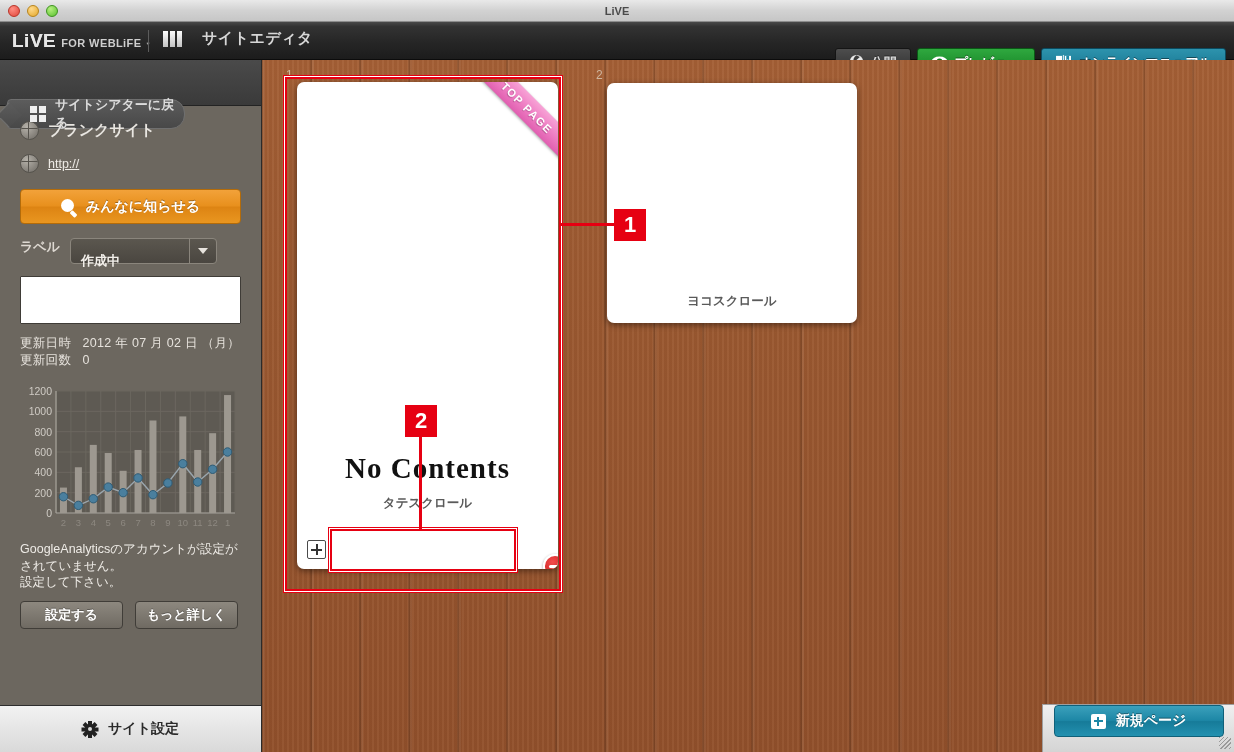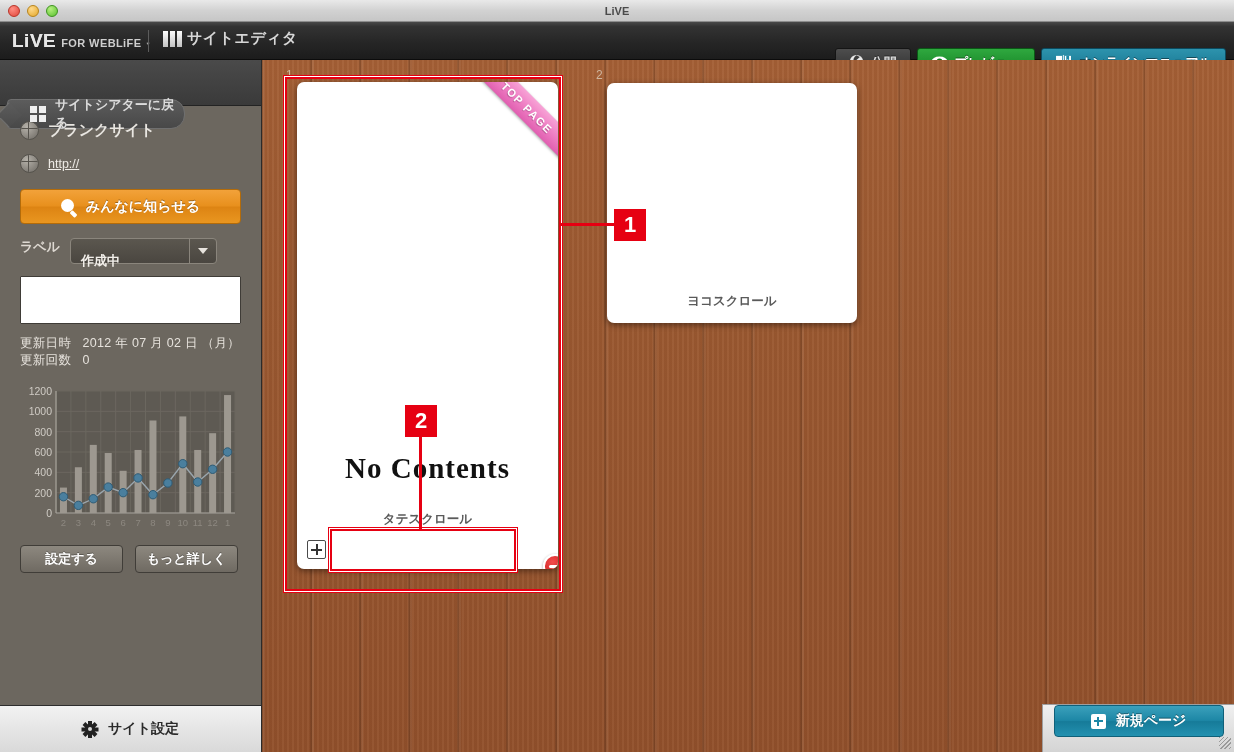--- a/index.html
+++ b/index.html
@@ -36,21 +36,21 @@
   }
   .brand{position:absolute;left:12px;top:8px;display:flex;align-items:baseline;gap:5px;}
   .brand .live{
     font-size:19px;font-weight:bold;letter-spacing:.5px;
     background:linear-gradient(to bottom,#ffffff,#b9b9b9);
     -webkit-background-clip:text;background-clip:text;color:#e6e6e6;
   }
   .brand .forweb{font-size:11px;font-weight:bold;color:#cfcfcf;letter-spacing:.4px;}
   .brand .star{font-size:8px;color:#cfcfcf;vertical-align:super;}
   .divider-v{position:absolute;left:148px;top:8px;width:1px;height:22px;background:#5c5c5c;}
-  .seditor{position:absolute;left:163px;top:7px;display:flex;align-items:center;gap:5px;}
+  .seditor{position:absolute;left:163px;top:7px;display:flex;align-items:center;gap:20px;}
   .bars-icon{display:flex;gap:2px;align-items:flex-end;}
   .bars-icon i{display:block;width:5px;height:16px;background:linear-gradient(to bottom,#fdfdfd,#c3c3c3);}
   .seditor-label{font-size:15px;font-weight:bold;color:#d7d7d7;letter-spacing:.5px;}
 
   .hdr-btns{position:absolute;right:8px;top:26px;display:flex;gap:6px;align-items:center;}
   .hbtn{
     height:29px;display:flex;align-items:center;gap:7px;padding:0 13px;
     border-radius:3px;font-size:13px;font-weight:bold;color:#fff;cursor:pointer;
     box-sizing:border-box;border:1px solid rgba(0,0,0,.6);
     text-shadow:0 -1px 0 rgba(0,0,0,.45);
@@ -192,21 +192,21 @@
 
   .nocontents{
     position:absolute;left:0;right:0;top:370px;text-align:center;
     font-family:"Liberation Serif","DejaVu Serif",serif;
     font-size:29px;font-weight:bold;color:#111;letter-spacing:1px;
   }
   .cardlabel{
     position:absolute;left:0;right:0;text-align:center;
     font-size:12.5px;font-weight:bold;color:#5a5a5a;
   }
-  #card1 .cardlabel{top:429px;}
+  #card1 .cardlabel{top:413px;}
   #card2 .cardlabel{top:210px;}
 
   .editbtn{
     position:absolute;left:44px;top:454px;width:173px;height:29px;border-radius:4px;
     background:linear-gradient(to bottom,#dd9a2c 0%,#d28a16 50%,#c87f0e 52%,#d8921c 100%);
     border:1px solid #a5690a;box-sizing:border-box;cursor:pointer;
     display:flex;align-items:center;justify-content:center;gap:9px;
     font-size:14px;font-weight:bold;color:#fff;text-shadow:0 -1px 0 rgba(0,0,0,.35);
   }
   .pen-ico{position:relative;width:14px;height:15px;}
@@ -453,20 +453,25 @@
             <circle cx="118.04166666666666" cy="94.92500000000001" r="4.2" fill="#4a7f9e" stroke="#2f5b74" stroke-width="1"></circle>
             <circle cx="132.95833333333334" cy="111.7" r="4.2" fill="#4a7f9e" stroke="#2f5b74" stroke-width="1"></circle>
             <circle cx="147.875" cy="100.00833333333334" r="4.2" fill="#4a7f9e" stroke="#2f5b74" stroke-width="1"></circle>
             <circle cx="162.79166666666666" cy="80.69166666666666" r="4.2" fill="#4a7f9e" stroke="#2f5b74" stroke-width="1"></circle>
             <circle cx="177.70833333333334" cy="98.99166666666667" r="4.2" fill="#4a7f9e" stroke="#2f5b74" stroke-width="1"></circle>
             <circle cx="192.625" cy="86.28333333333333" r="4.2" fill="#4a7f9e" stroke="#2f5b74" stroke-width="1"></circle>
             <circle cx="207.54166666666666" cy="69" r="4.2" fill="#4a7f9e" stroke="#2f5b74" stroke-width="1"></circle>
           </svg>
       </div>
 
+      <div class="ga-note">
+        <div>GoogleAnalyticsのアカウントが設定が</div>
+        <div>されていません。</div>
+        <div>設定して下さい。</div>
+      </div>
 
       <div class="ga-btns">
         <div class="gbtn">設定する</div>
         <div class="gbtn">もっと詳しく</div>
       </div>
 
     </div>
 
     <div class="sb-bottom">
       <span class="gear">

